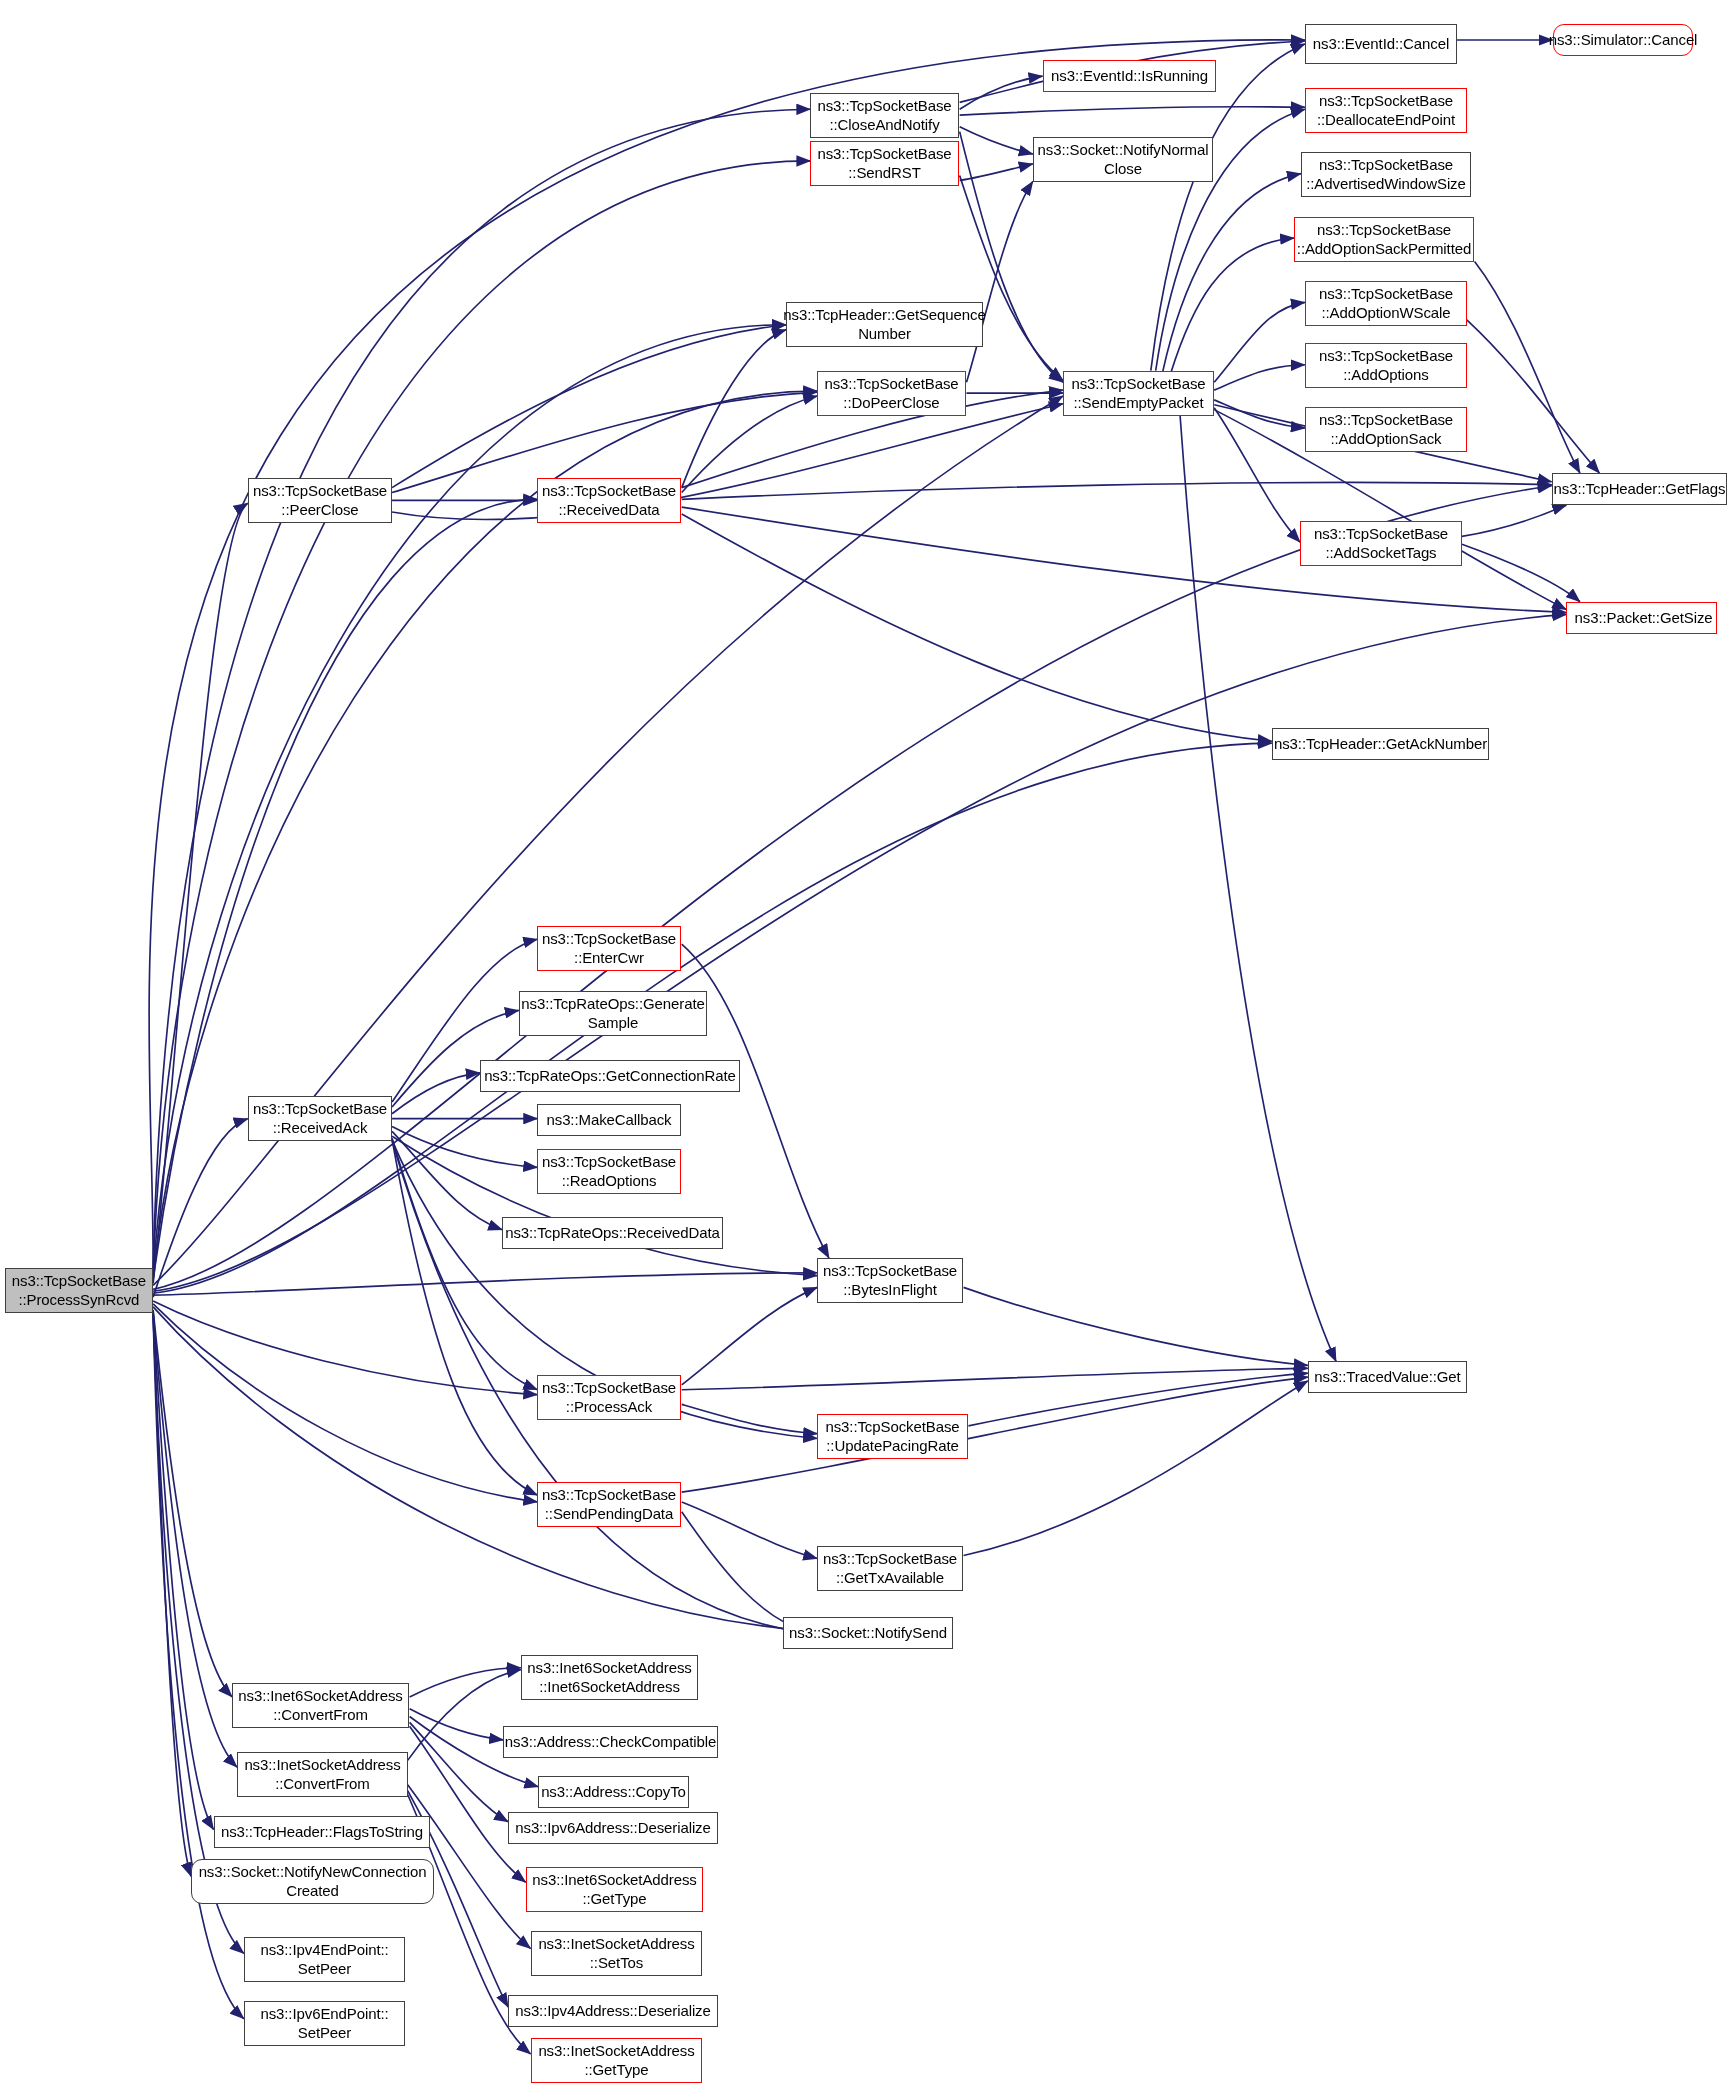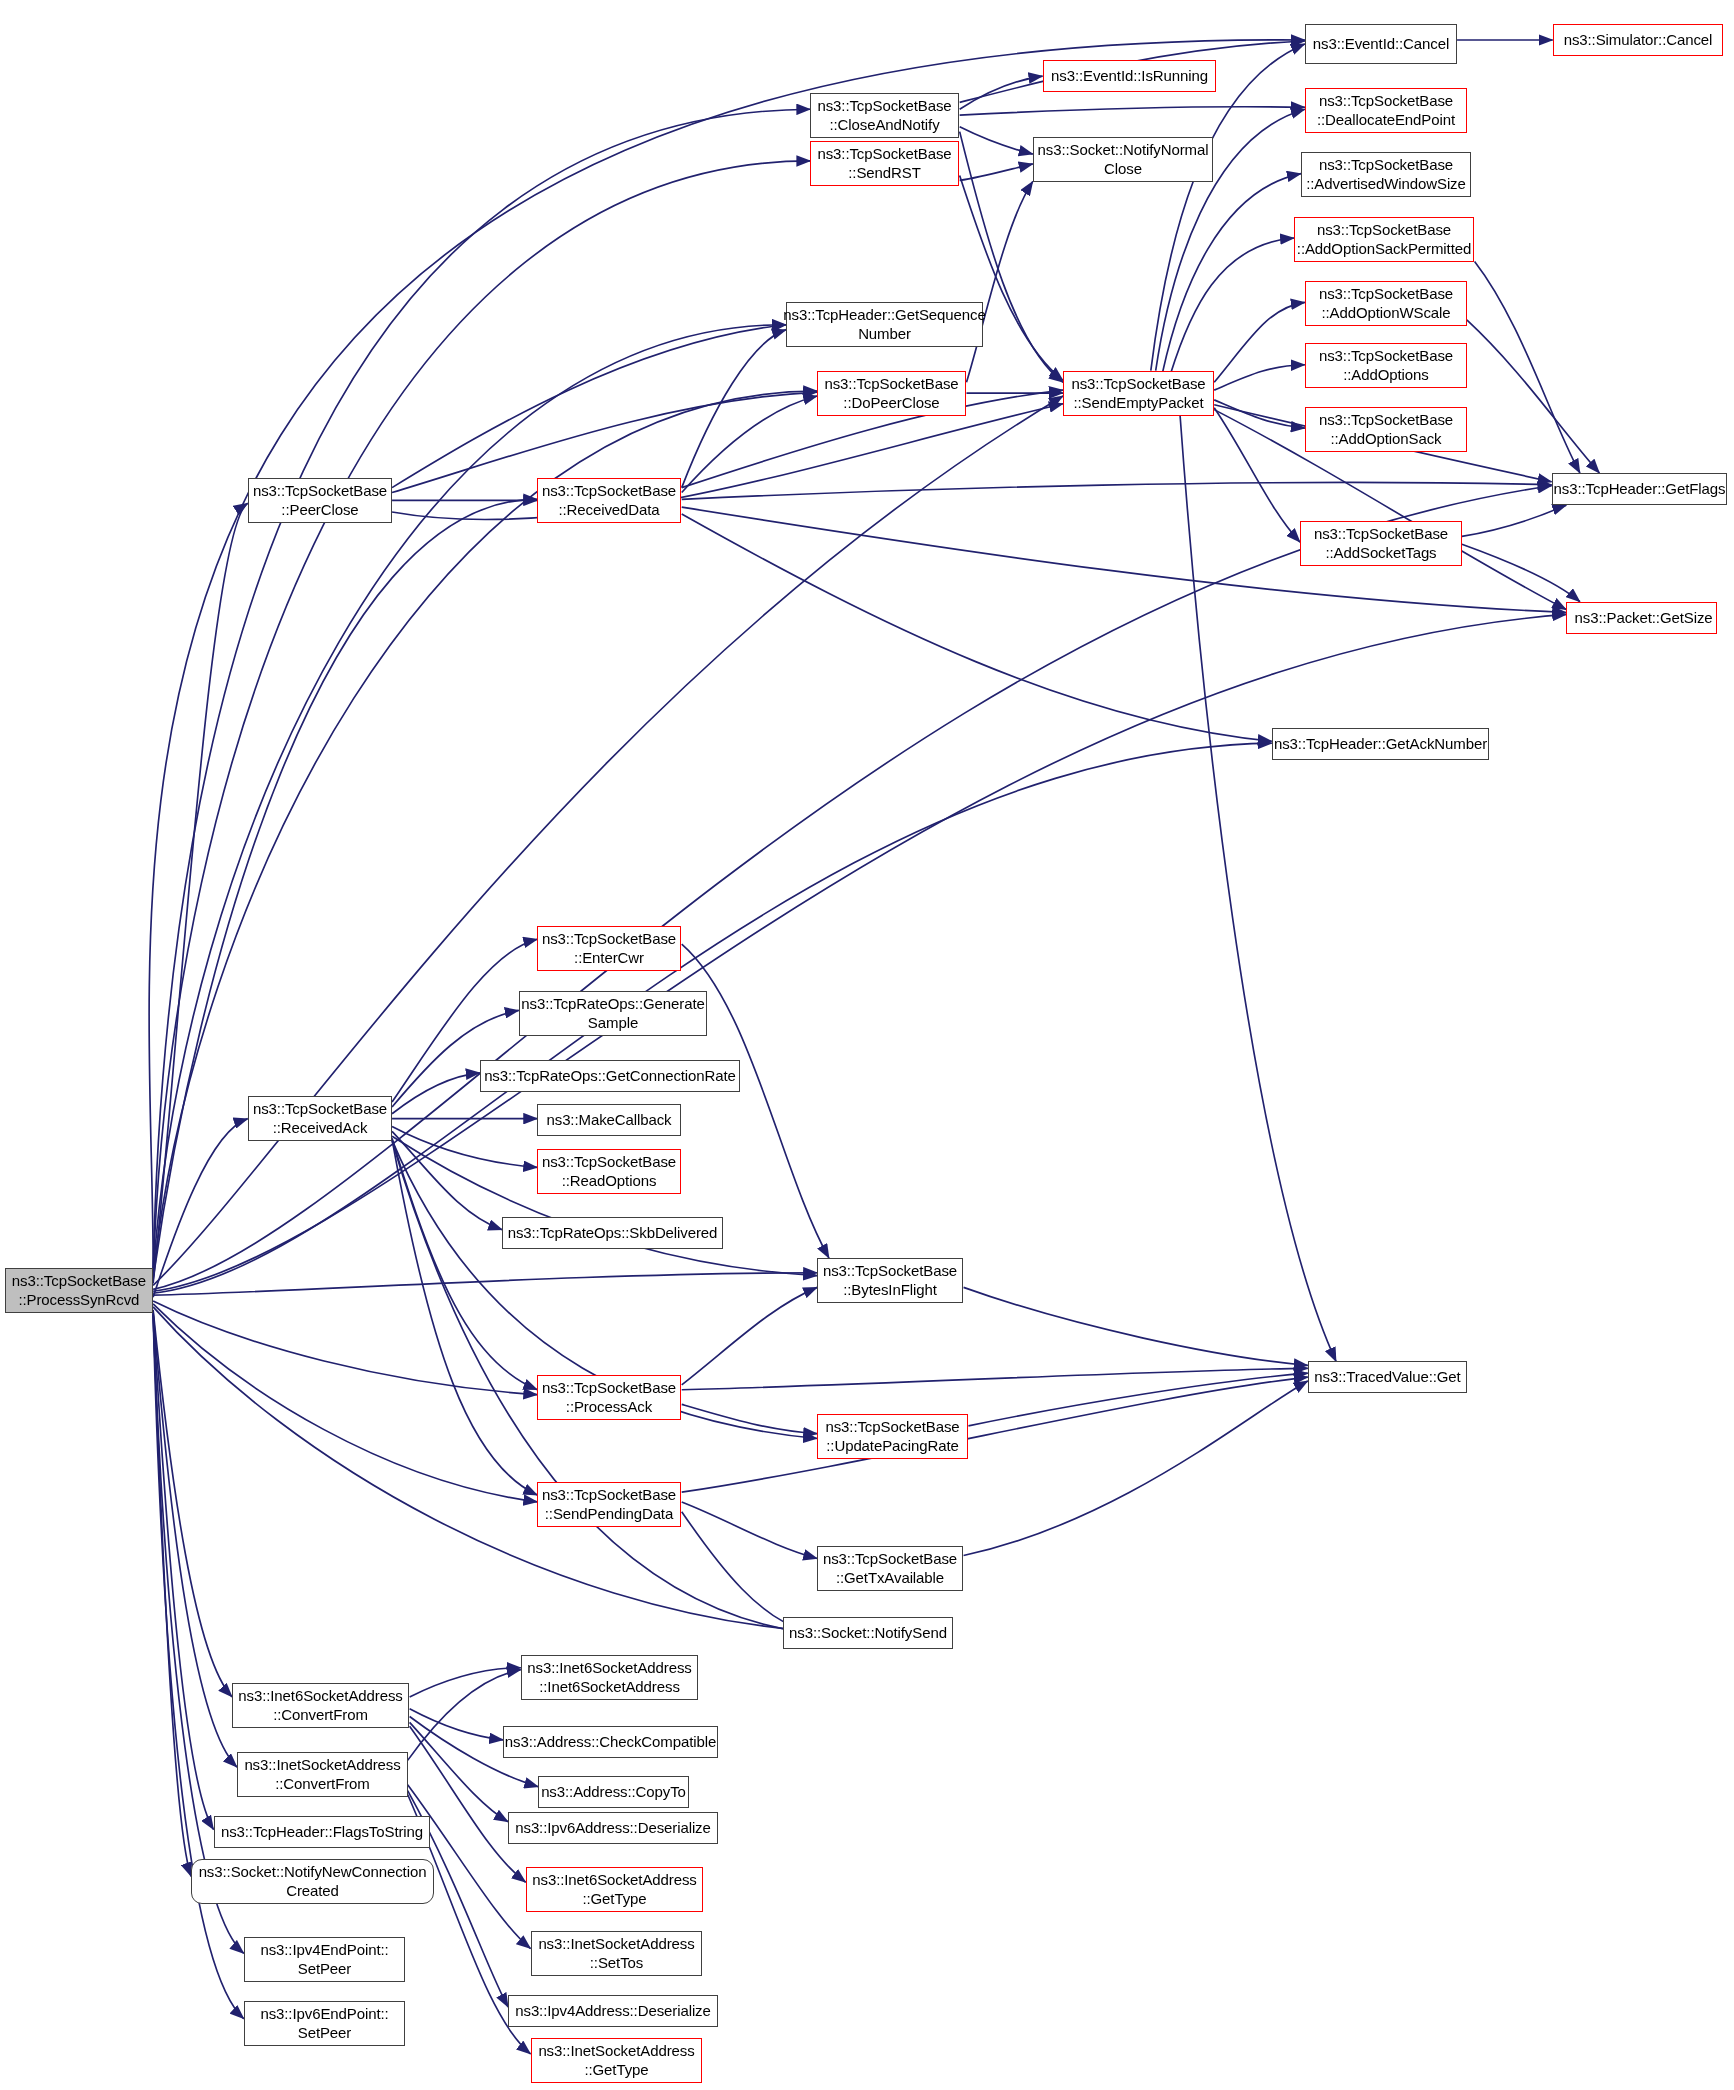--- a/index.html
+++ b/index.html
@@ -145,21 +145,21 @@
         <path d="M 418,1805 C 450,1760 490,1720 534,1712" fill="none" stroke="#21216e" stroke-width="1.7" marker-end="url(#arrow)"></path>
         <path d="M 418,1830 C 470,1900 510,1970 544,1998" fill="none" stroke="#21216e" stroke-width="1.7" marker-end="url(#arrow)"></path>
         <path d="M 418,1836 C 470,1930 500,2020 521,2058" fill="none" stroke="#21216e" stroke-width="1.7" marker-end="url(#arrow)"></path>
         <path d="M 418,1840 C 470,1960 500,2070 544,2106" fill="none" stroke="#21216e" stroke-width="1.7" marker-end="url(#arrow)"></path>
       </g>
   </svg>
   <div id="nodes">
       <div class="node root" style="left: 4.9px; top: 1268px; width: 148px; height: 45px;">ns3::TcpSocketBase
 ::ProcessSynRcvd</div>
       <div class="node" style="left: 1305px; top: 24.4px; width: 152px; height: 40px;">ns3::EventId::Cancel</div>
-      <div class="node red" style="left: 1553px; top: 24.4px; width: 170px; height: 32px;">ns3::Simulator::Cancel</div>
+      <div class="node red" style="left: 1553px; top: 24.4px; width: 140px; height: 32px; border-radius: 11px;">ns3::Simulator::Cancel</div>
       <div class="node red" style="left: 1043px; top: 60px; width: 173px; height: 32px;">ns3::EventId::IsRunning</div>
       <div class="node red" style="left: 1305px; top: 88px; width: 162px; height: 45px;">ns3::TcpSocketBase
 ::DeallocateEndPoint</div>
       <div class="node" style="left: 810px; top: 93px; width: 149px; height: 45px;">ns3::TcpSocketBase
 ::CloseAndNotify</div>
       <div class="node" style="left: 1301px; top: 152px; width: 170px; height: 45px;">ns3::TcpSocketBase
 ::AdvertisedWindowSize</div>
       <div class="node" style="left: 1033px; top: 137px; width: 180px; height: 45px;">ns3::Socket::NotifyNormal
 Close</div>
       <div class="node red" style="left: 810px; top: 141px; width: 149px; height: 45px;">ns3::TcpSocketBase
@@ -190,21 +190,21 @@
       <div class="node red" style="left: 537px; top: 926px; width: 144px; height: 45px;">ns3::TcpSocketBase
 ::EnterCwr</div>
       <div class="node" style="left: 519px; top: 991px; width: 188px; height: 45px;">ns3::TcpRateOps::Generate
 Sample</div>
       <div class="node" style="left: 480px; top: 1060px; width: 260px; height: 32px;">ns3::TcpRateOps::GetConnectionRate</div>
       <div class="node" style="left: 248px; top: 1096px; width: 144px; height: 45px;">ns3::TcpSocketBase
 ::ReceivedAck</div>
       <div class="node" style="left: 537px; top: 1104px; width: 144px; height: 32px;">ns3::MakeCallback</div>
       <div class="node red" style="left: 537px; top: 1149px; width: 144px; height: 45px;">ns3::TcpSocketBase
 ::ReadOptions</div>
-      <div class="node" style="left: 502px; top: 1217px; width: 221px; height: 32px;">ns3::TcpRateOps::SkbDelivered</div>
+      <div class="node" style="left: 502px; top: 1217px; width: 221px; height: 32px;">ns3::TcpRateOps::ReceivedData</div>
       <div class="node" style="left: 817px; top: 1258px; width: 146px; height: 45px;">ns3::TcpSocketBase
 ::BytesInFlight</div>
       <div class="node" style="left: 1308px; top: 1361px; width: 159px; height: 32px;">ns3::TracedValue::Get</div>
       <div class="node red" style="left: 537px; top: 1375px; width: 144px; height: 45px;">ns3::TcpSocketBase
 ::ProcessAck</div>
       <div class="node red" style="left: 817px; top: 1414px; width: 151px; height: 45px;">ns3::TcpSocketBase
 ::UpdatePacingRate</div>
       <div class="node red" style="left: 537px; top: 1482px; width: 144px; height: 45px;">ns3::TcpSocketBase
 ::SendPendingData</div>
       <div class="node" style="left: 817px; top: 1546px; width: 146px; height: 45px;">ns3::TcpSocketBase

